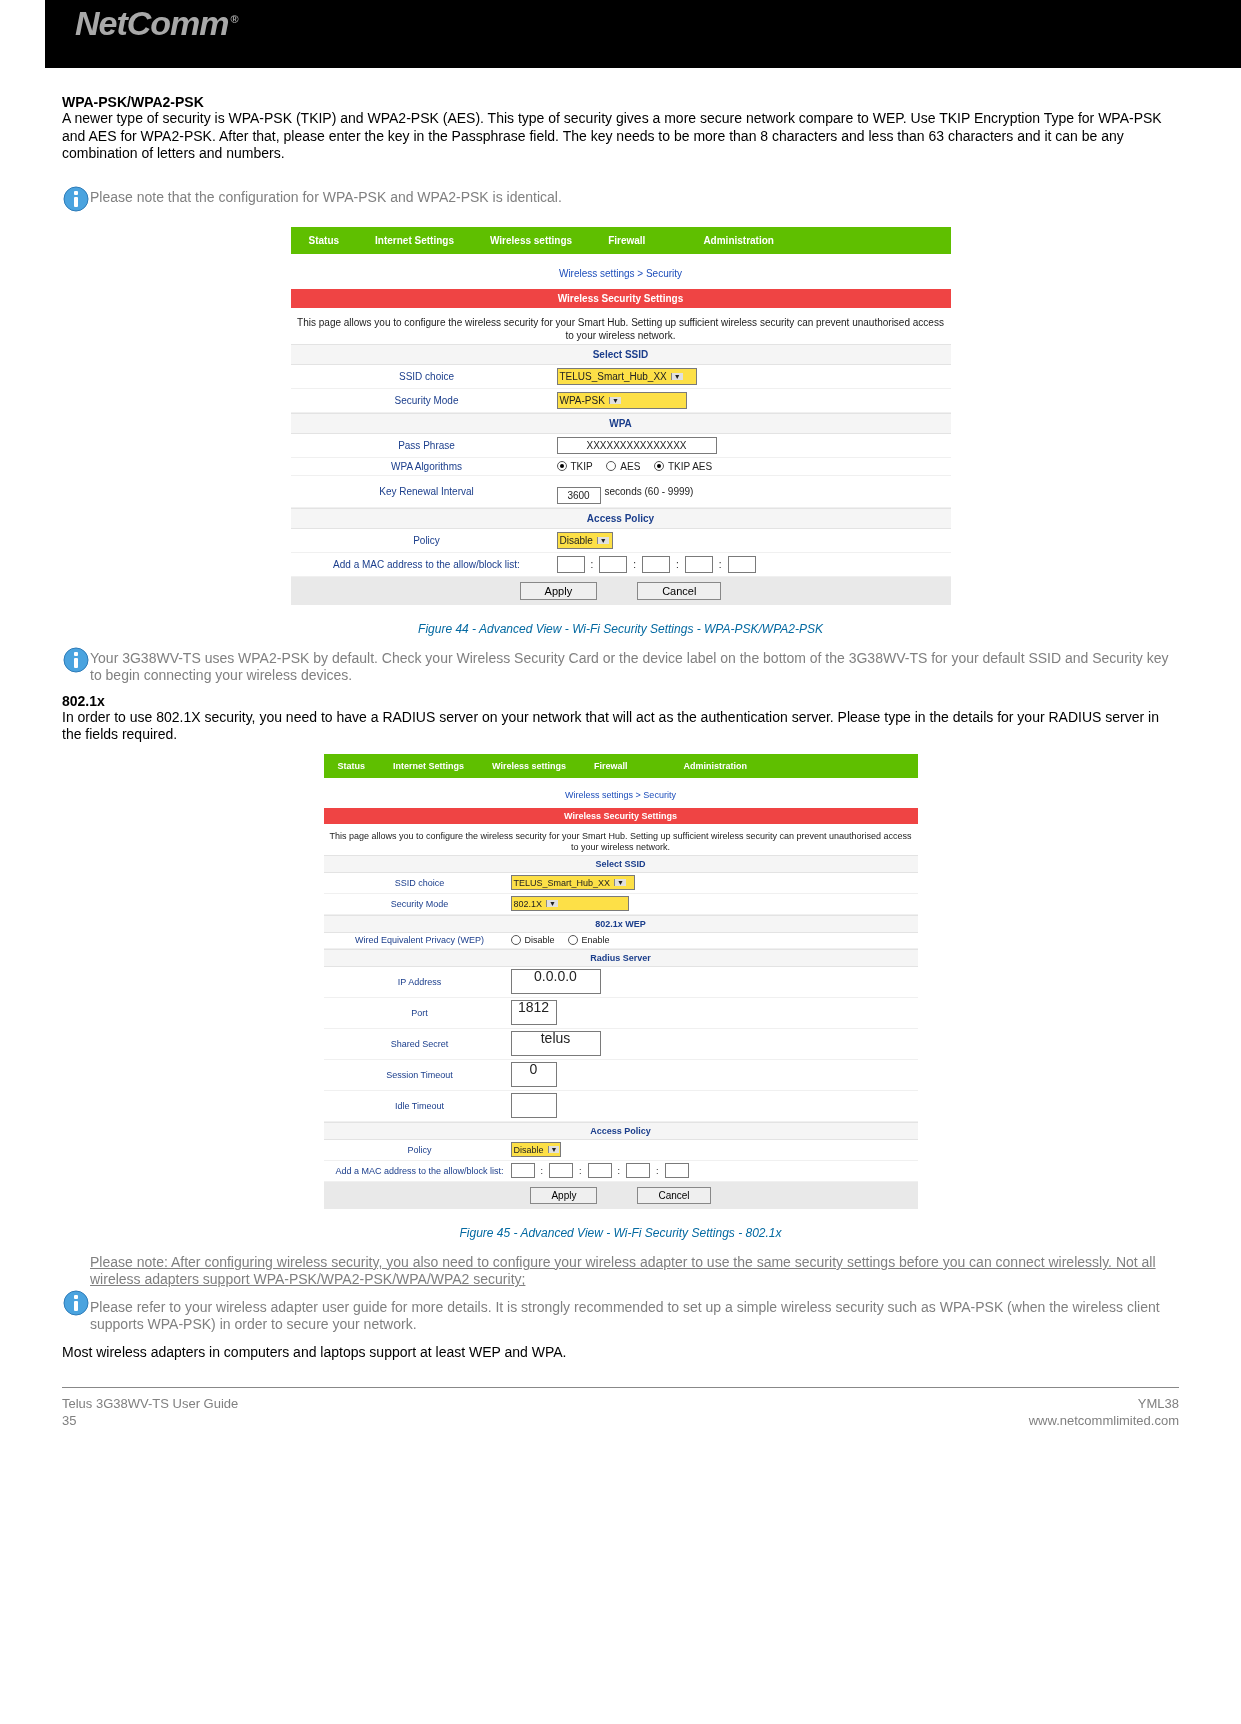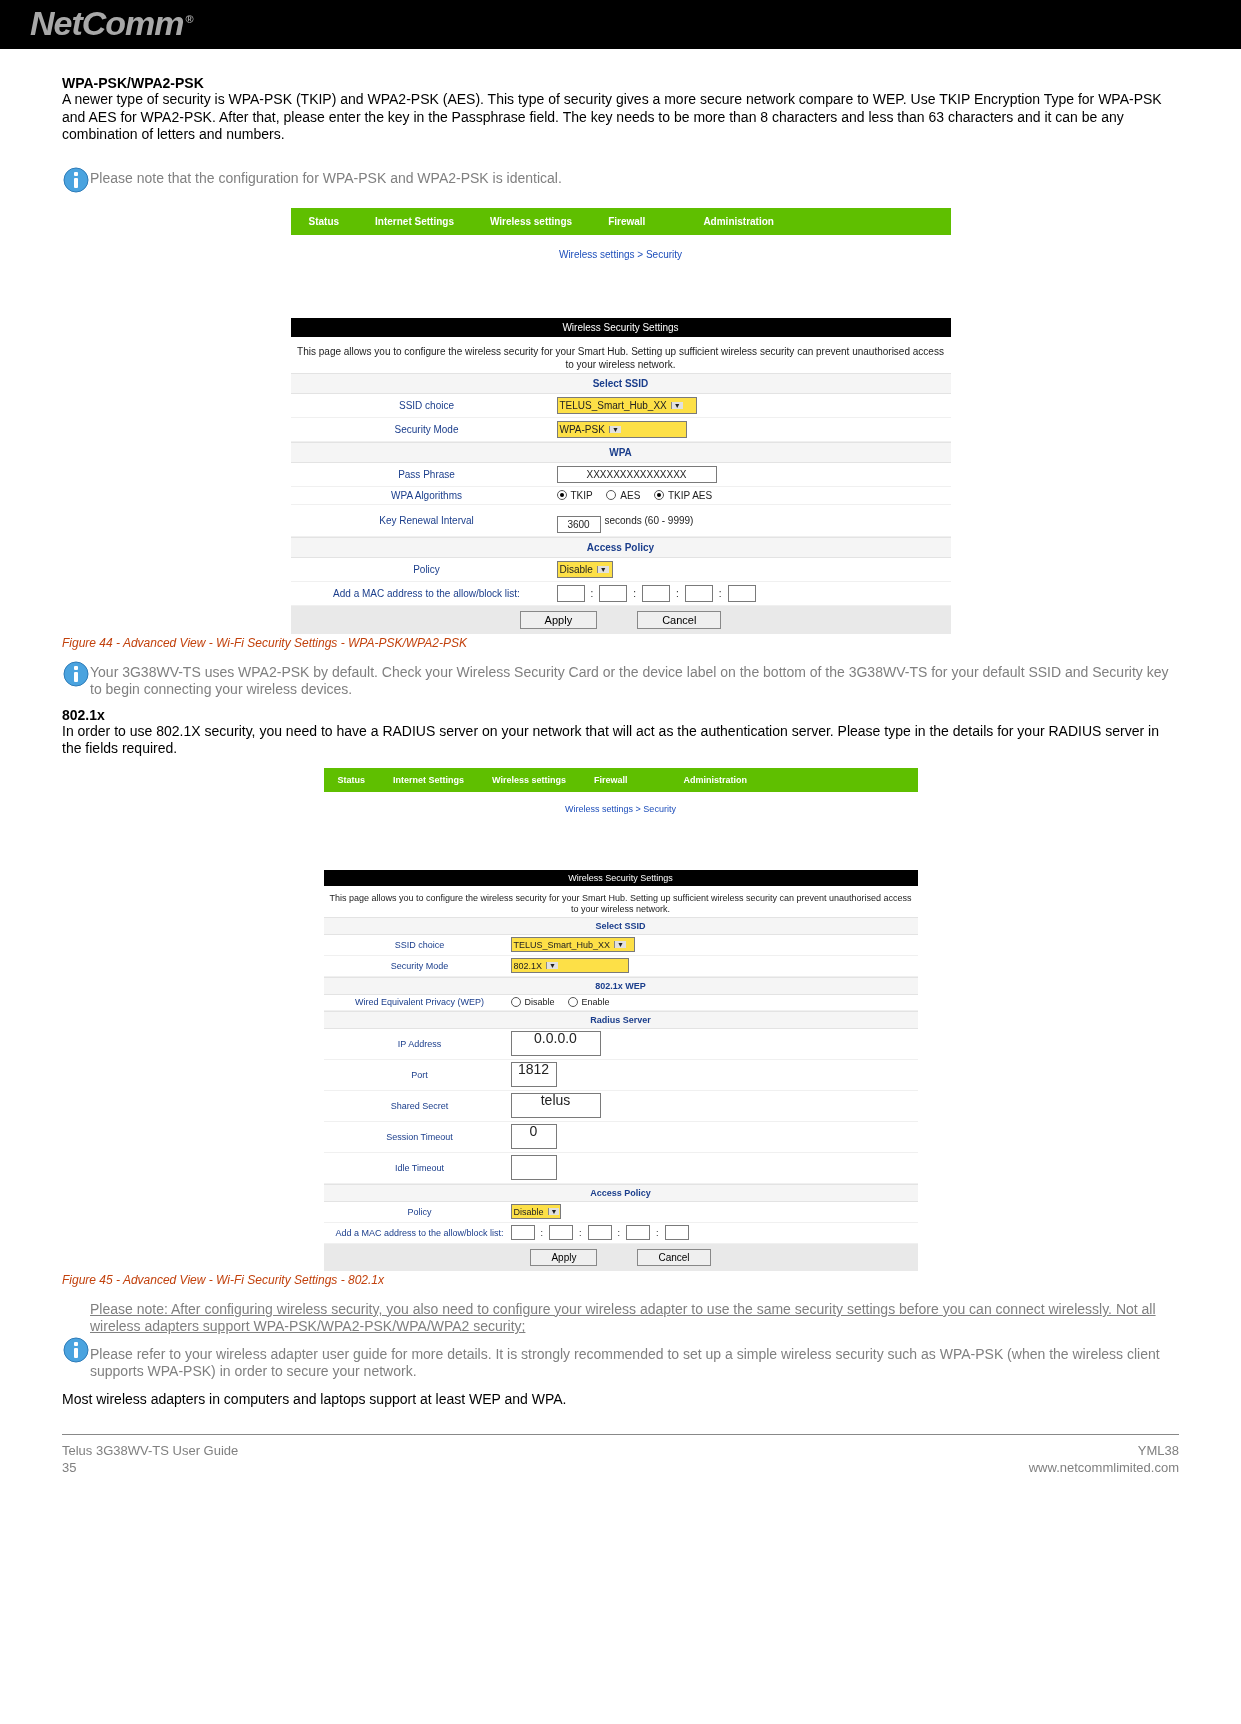--- a/index.html
+++ b/index.html
@@ -5,22 +5,23 @@
   * { box-sizing: border-box; margin: 0; padding: 0; }
   body {
     font-family: Arial, Helvetica, sans-serif;
     font-size: 14px;
     color: #000;
     background: #fff;
     width: 1241px;
   }
   .header-bar {
     background: #000;
-    height: 49px;
+    height: 68px;
     padding: 4px 30px;
+    margin-left: 45px;
   }
   .logo {
     font-family: "Arial Black", Arial, sans-serif;
     color: #A8A8A8;
     font-size: 34px;
     font-style: italic;
     font-weight: 900;
     letter-spacing: -1px;
     position: relative;
     display: inline-block;
@@ -39,21 +40,21 @@
     line-height: 1.25;
   }
   .note-row {
     display: flex;
     align-items: flex-start;
     margin: 22px 0 14px 0;
   }
   .note-text { color: #808080; font-size: 14px; line-height:1.25; padding-top:4px;}
   .info-icon-svg { flex-shrink: 0; }
   .figure-wrap { text-align: center; margin: 6px auto; }
-  .figure-caption { text-align:left; color:#c2410c; font-style: italic; font-size:12px; margin-top:2px; }
+  .figure-caption { text-align:center; color:#0369a1; font-style: italic; font-size:12px; margin-top:17px; }
 
   
   .router-panel {
     margin: 0 auto;
     font-size: 10.5px;
     color:#000;
     background:#fff;
   }
   .panel1 { width: 660px; }
   .panel2 { width: 594px; font-size: 9.5px; }
@@ -62,21 +63,21 @@
     color: #fff;
     display:flex;
     font-size:10px;
     font-weight:bold;
   }
   .nav-tabs div { padding: 8px 18px; }
   .panel2 .nav-tabs div { padding:7px 14px; font-size:9px;}
   .nav-tabs .gap { flex:0 0 22px; padding:0;}
   .breadcrumb { color:#1e4fbb; font-size:10px; padding:14px 4px 10px 4px; }
   .panel2 .breadcrumb { font-size:9px; padding: 12px 4px 8px 4px;}
-  .band-title { background:#000000; color:#fff; font-weight:normal; font-size:10px; padding:4px 6px;margin-top:48px;}
+  .band-title { background:#ef4444; color:#fff; font-weight:bold; font-size:10px; padding:4px 6px;}
   .panel2 .band-title { font-size:9px; padding:3px 5px;}
   .band-desc { font-size:10px; padding:8px 6px 2px 6px; line-height:1.3; color:#222;}
   .panel2 .band-desc { font-size:9px; padding:7px 5px 1px 5px;}
   .subheader-row { background:#f5f5f5; color:#1b3e8c; font-weight:bold; padding:4px 6px; font-size:10px; border-bottom:1px solid #e3e3e3; border-top:1px solid #e3e3e3;}
   .panel2 .subheader-row { font-size:9px; padding:3px 5px;}
   .form-row { display:flex; align-items:center; padding:3px 6px; font-size:10px; border-bottom:1px solid #f0f0f0;}
   .panel2 .form-row { font-size:9px; padding:2.5px 5px;}
   .form-row .lbl { width:260px; color:#1b3e8c;}
   .panel2 .form-row .lbl { width:182px;}
   .form-row .ctl { display:flex; align-items:center; gap:4px; color:#222;}

